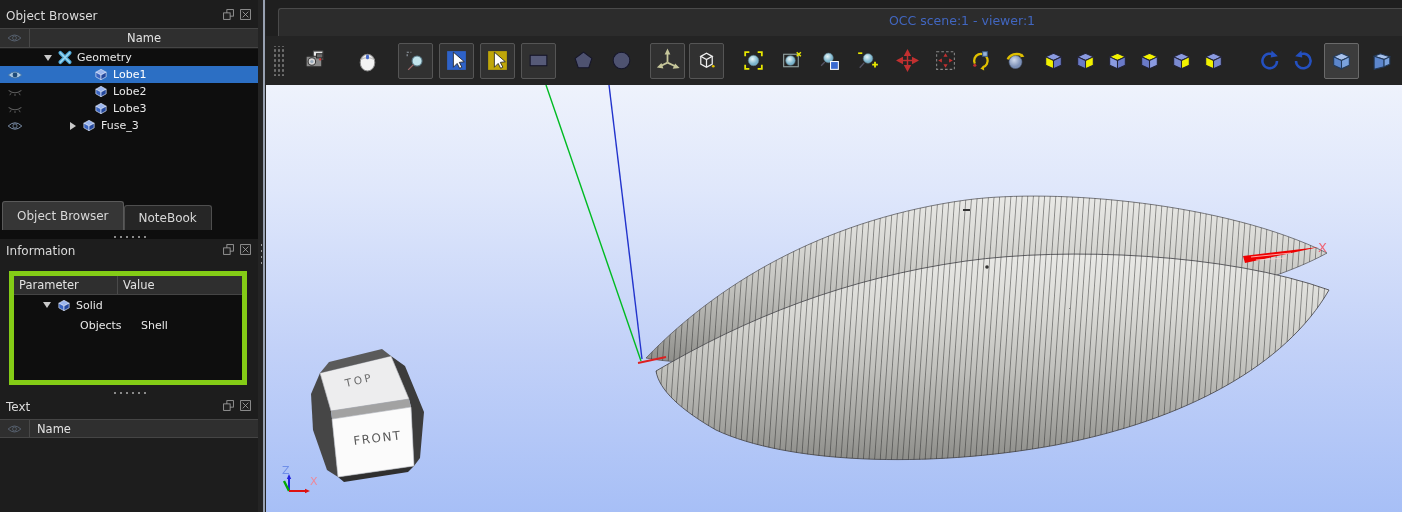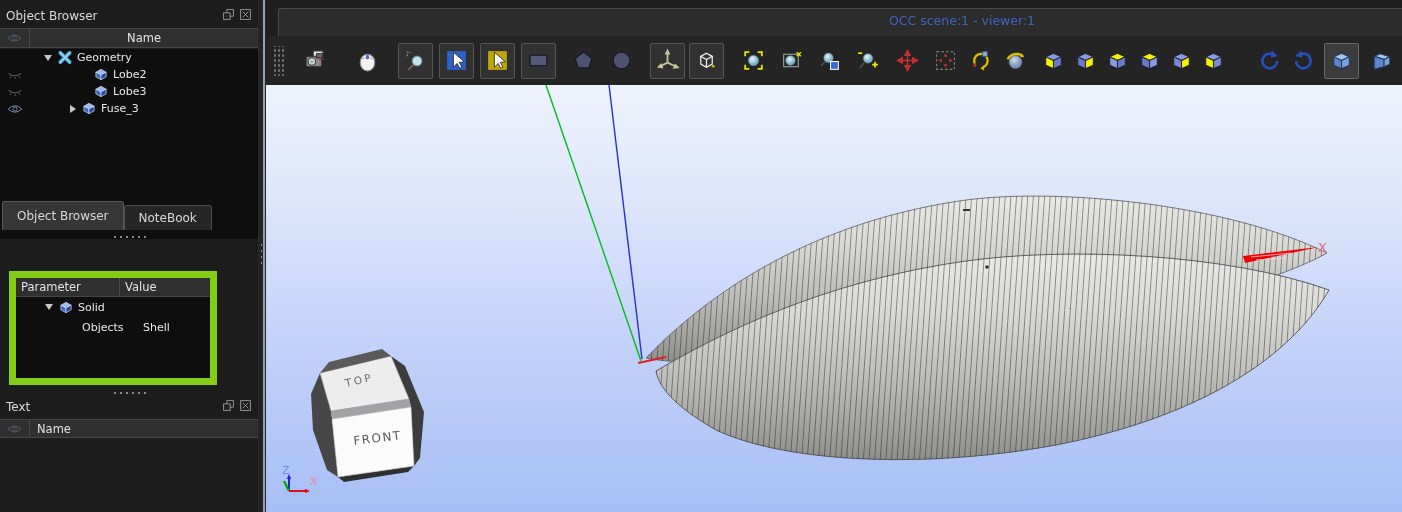--- a/index.html
+++ b/index.html
@@ -28,22 +28,22 @@
   .tico svg { width:16px; height:15px; display:block; }
   .dots-h { position:absolute; left:50%; transform:translateX(-50%); width:34px; height:4px;
     background-image:radial-gradient(circle 1.2px, #8a8a8a 1.1px, transparent 1.2px);
     background-size:6px 4px; }
   
   .tabs { position:absolute; left:2px; top:201px; display:flex; align-items:flex-end; }
   .tab { color:#d8d8d8; font-size:12px; padding:0 14px; border:1px solid #4e4e4e; border-bottom:none;
     border-radius:3px 3px 0 0; background:#262626; height:25px; line-height:25px; }
   .tab.active { background:#363636; height:29px; line-height:29px; border-color:#5a5a5a; }
   
-  #info-table { position:absolute; left:9px; top:271px; width:208px; height:114px;
-    border:7px solid #84cc16; background:#0e0e0e; }
+  #info-table { position:absolute; left:9px; top:271px; width:238px; height:114px;
+    border:5px solid #84cc16; background:#0e0e0e; }
   #info-hdr { display:flex; height:19px; background:#2f2f2f; border-bottom:1px solid #454545;
     color:#e2e2e2; font-size:11.5px; align-items:center; }
   #info-hdr .c1 { width:104px; padding-left:5px; border-right:1px solid #4a4a4a; height:100%; line-height:19px; }
   #info-hdr .c2 { padding-left:5px; }
   .irow { display:flex; align-items:center; height:20px; color:#e8e8e8; font-size:11px; }
   .irow .p { width:104px; display:flex; align-items:center; height:100%;margin-left:17px; }
   .irow .v { padding-left:6px; }
 
   
   #vsplit { position:absolute; left:258px; top:0; width:8px; height:512px; background:#242424; }
@@ -301,20 +301,34 @@
       <span class="eyeslot"></span>
       <span style="width:14px"></span>
         <span class="exp down"></span>
       <span class="tico">
           <svg>
             <use href="#sym-geometry"></use>
           </svg>
         </span>
       <span>Geometry</span>
     </div>
+    <div class="trow sel">
+      <span class="eyeslot">
+          <svg>
+            <use href="#sym-eye-open"></use>
+          </svg>
+        </span>
+      <span style="width:58px"></span>
+      <span class="tico">
+          <svg>
+            <use href="#sym-box"></use>
+          </svg>
+        </span>
+      <span>Lobe1</span>
+    </div>
     <div class="trow">
       <span class="eyeslot">
           <svg>
             <use href="#sym-eye-closed"></use>
           </svg>
         </span>
       <span style="width:58px"></span>
       <span class="tico">
           <svg>
             <use href="#sym-box"></use>
@@ -352,20 +366,31 @@
       <span>Fuse_3</span>
     </div>
   </div>
 
   <div class="tabs">
     <div class="tab active">Object Browser</div>
     <div class="tab">NoteBook</div>
   </div>
   <div class="dots-h" style="top:235px"></div>
 
+  <div class="panel-title" style="top:241px">
+    <span>Information</span>
+    <span class="title-btns">
+      <svg>
+          <use href="#sym-float"></use>
+        </svg>
+      <svg>
+          <use href="#sym-close"></use>
+        </svg>
+    </span>
+  </div>
   <div id="info-table">
     <div id="info-hdr">
       <span class="c1">Parameter</span>
       <span class="c2">Value</span>
     </div>
     <div class="irow">
       <span class="p">
           <span style="width:12px"></span>
           <span class="exp down"></span>
         <span class="tico">

